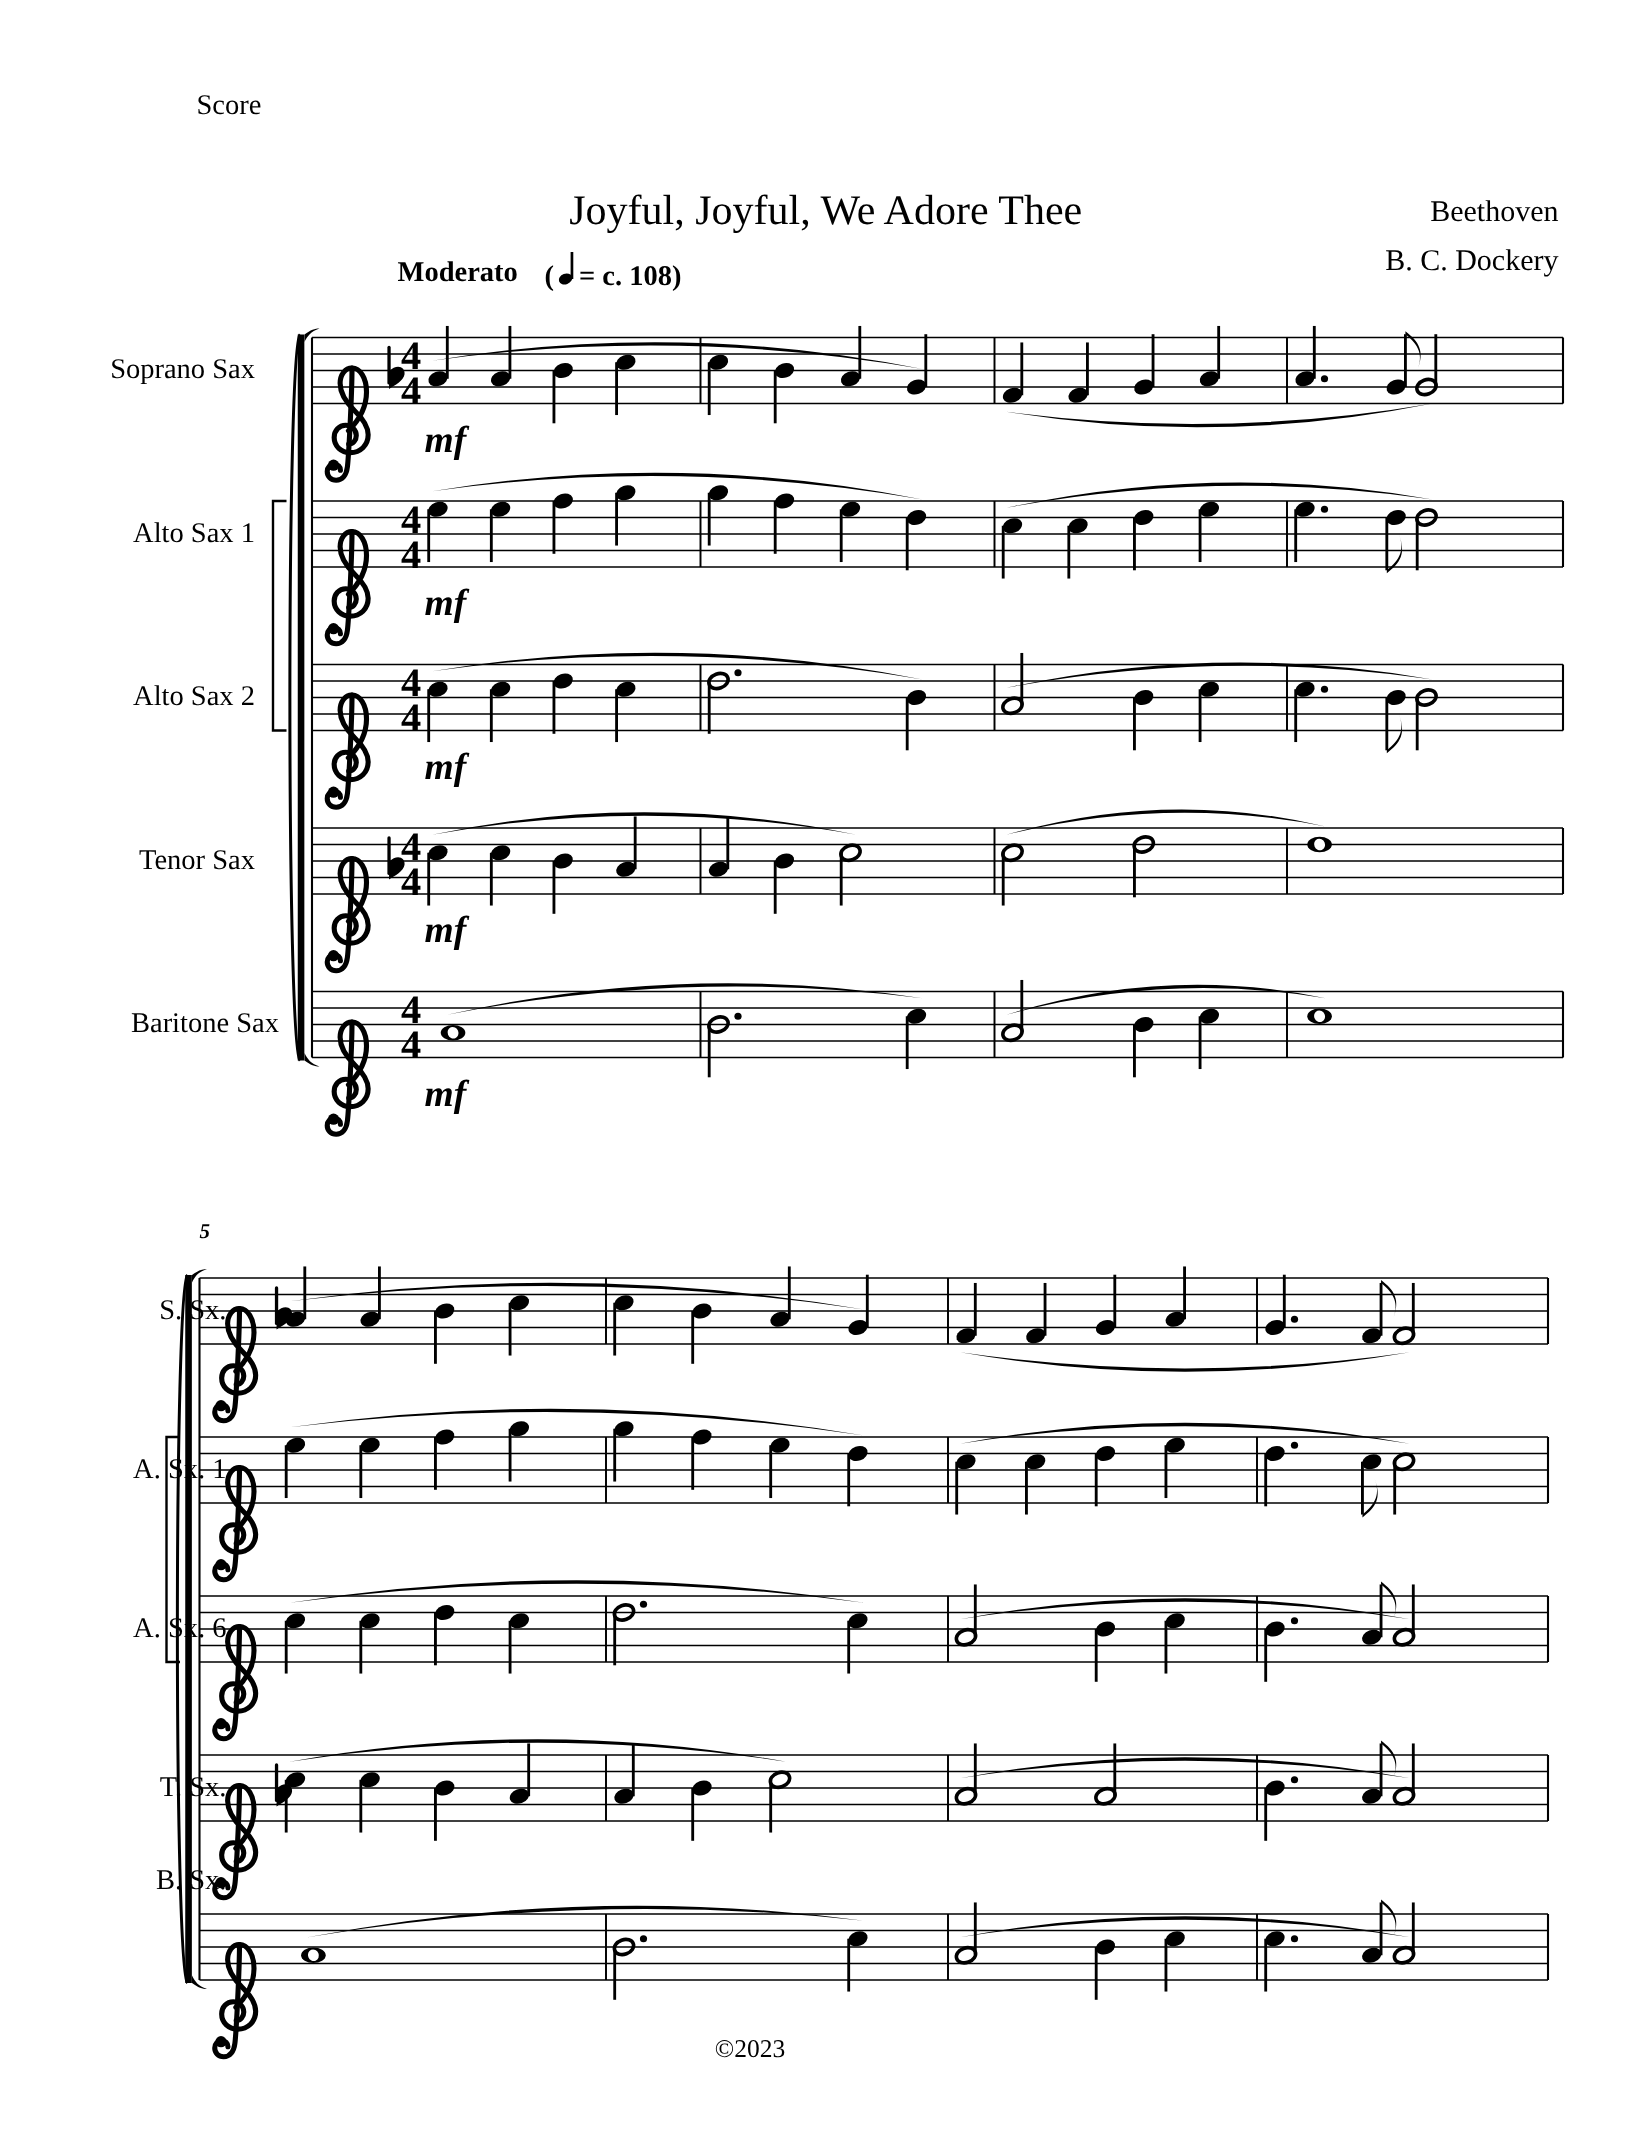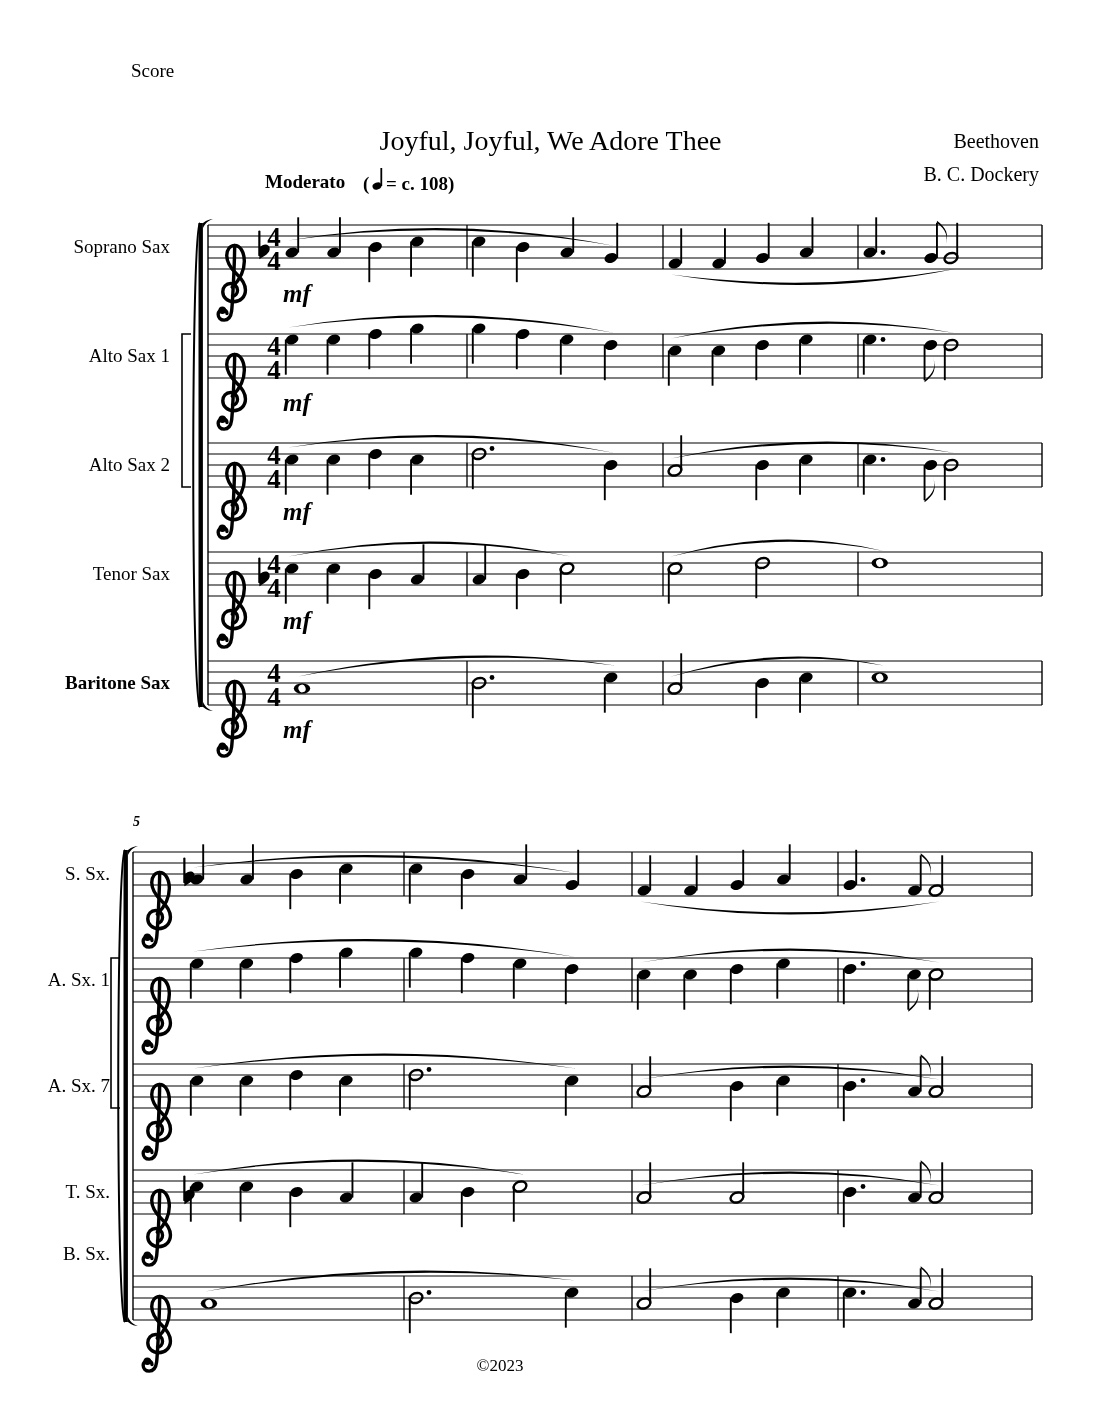--- a/index.html
+++ b/index.html
@@ -76,21 +76,21 @@
     font-size: 17px;
     top: 1357px;
     left: 0;
     width: 1000px;
     text-align: center;
   }
   .inst-label {
     font-size: 19px;
     text-align: right;
   }
-  .inst-label.sys2 { font-size: 19px; }
+  .inst-label.sys2 { font-size: 19px; padding-left: 41px; }
   .dyn {
     font-family: "Liberation Serif", "DejaVu Serif", serif;
     font-style: italic;
     font-weight: bold;
     font-size: 25px;
   }
   .measure-num {
     font-size: 14px;
     font-style: italic;
     font-weight: bold;
@@ -604,26 +604,26 @@
   <div class="txt arranger">B. C. Dockery</div>
   <div class="txt tempo-text">Moderato</div>
   <div class="txt copyright">©2023</div>
   <div class="txt measure-num">5</div>
 
   <div id="labels-sys1">
       <div class="txt inst-label" style="top: 237px; left: 0px; width: 170px; text-align: right;">Soprano Sax</div>
       <div class="txt inst-label" style="top: 346px; left: 0px; width: 170px;">Alto Sax 1</div>
       <div class="txt inst-label" style="top: 455px; left: 0px; width: 170px;">Alto Sax 2</div>
       <div class="txt inst-label" style="top: 564px; left: 0px; width: 170px;">Tenor Sax</div>
-      <div class="txt inst-label" style="top: 673px; left: 0px; width: 170px; font-weight: bold;">Baritone Sax</div>
+      <div class="txt inst-label" style="top: 673px; left: 16px; width: 170px;">Baritone Sax</div>
     </div>
   <div id="labels-sys2">
       <div class="txt inst-label sys2" style="top: 864px; left: 0px; width: 110px;">S. Sx.</div>
       <div class="txt inst-label sys2" style="top: 970px; left: 0px; width: 110px;">A. Sx. 1</div>
-      <div class="txt inst-label sys2" style="top: 1076px; left: 0px; width: 110px;">A. Sx. 7</div>
+      <div class="txt inst-label sys2" style="top: 1076px; left: 0px; width: 110px;">A. Sx. 6</div>
       <div class="txt inst-label sys2" style="top: 1182px; left: 0px; width: 110px;">T. Sx.</div>
       <div class="txt inst-label sys2" style="top: 1244px; left: 0px; width: 110px;">B. Sx.</div>
     </div>
   <div id="dynamics-layer">
       <div class="txt dyn" style="left: 283px; top: 281px;">mf</div>
       <div class="txt dyn" style="left: 283px; top: 390px;">mf</div>
       <div class="txt dyn" style="left: 283px; top: 499px;">mf</div>
       <div class="txt dyn" style="left: 283px; top: 608px;">mf</div>
       <div class="txt dyn" style="left: 283px; top: 717px;">mf</div>
     </div>

